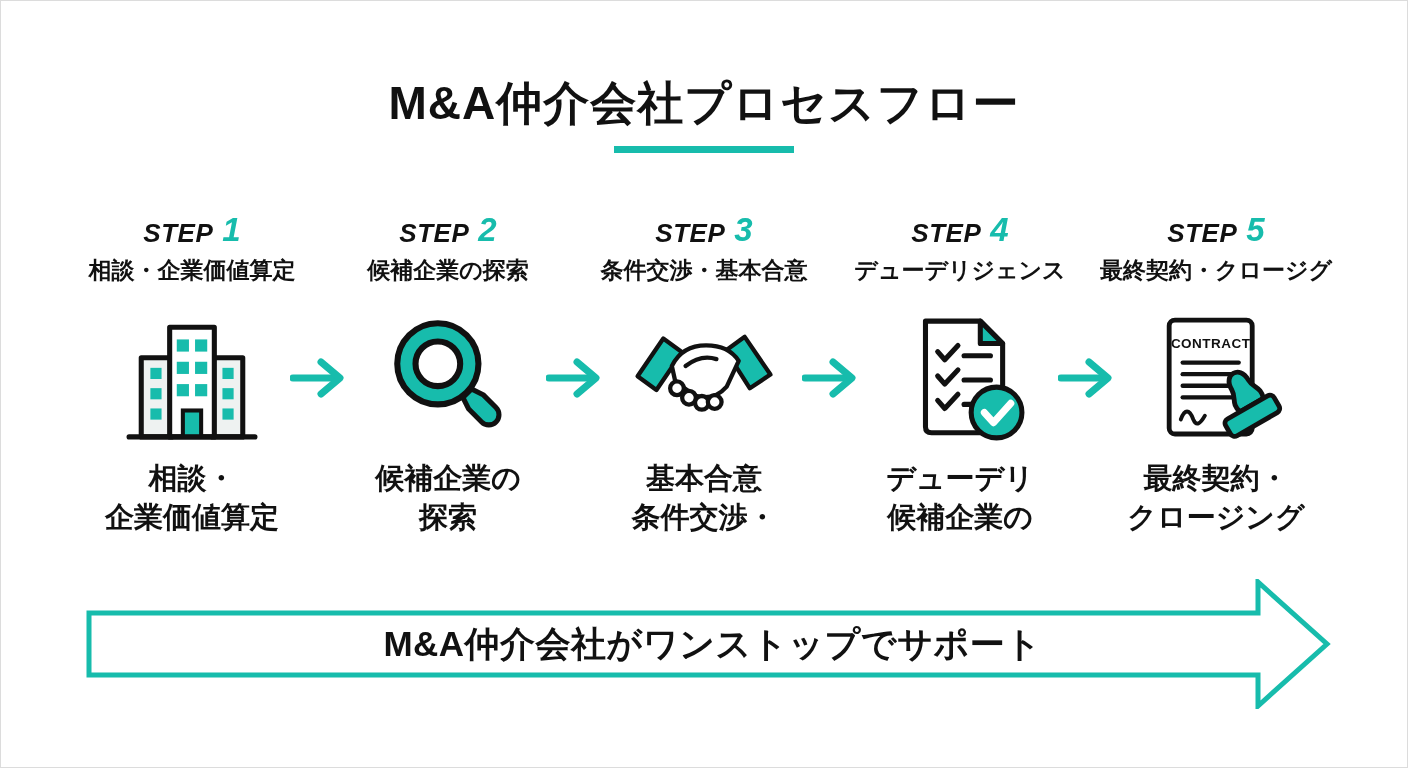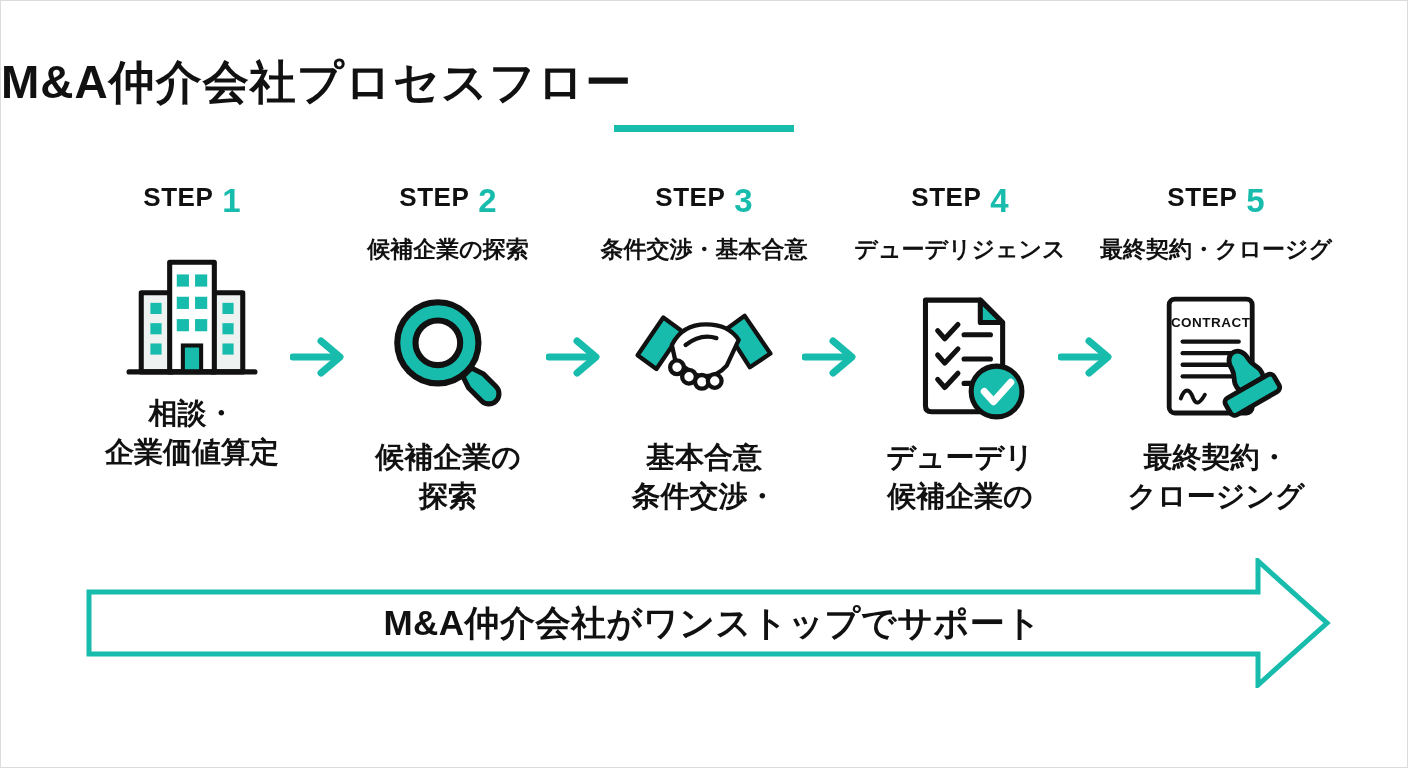--- a/index.html
+++ b/index.html
@@ -6,41 +6,41 @@
   html,body { background:#fff; }
   body { font-family: "Liberation Sans", "DejaVu Sans", sans-serif; color:#111; }
   .page {
     position: relative;
     width: 1408px; height: 768px;
     background: #fff;
     border: 1px solid #dcdcdc;
     overflow: hidden;
   }
   
-  .title-wrap { padding-top: 55px; text-align: left; }
+  .title-wrap { padding-top: 76px; text-align: center; }
   .main-title {
     font-size: 46px; font-weight: 800; letter-spacing: 1px;
     line-height: 1.15; color:#111;
   }
   .title-underline {
     width: 180px; height: 7px; background: #17BCAC;
     margin: 16px auto 0 auto;
   }
   
   .steps {
     width: 1220px; margin: 50px auto 0 auto;
     display: flex; align-items: flex-start;
   }
   .step-col {
     width: 196px; flex: 0 0 196px;
     display: flex; flex-direction: column; align-items: center;
   }
   .step-head {
-    height: 46px; display: flex; align-items: flex-start; justify-content: center;
-    gap: 9px; white-space: nowrap;
+    height: 46px; display: flex; align-items: flex-end; justify-content: center;
+    gap: 9px; white-space: nowrap; font-style: italic;
   }
   .step-word { font-size: 26px; font-weight: 800; color:#111; letter-spacing: .5px; }
   .step-number { font-size: 33px; font-weight: 800; color:#17BCAC; }
   .step-sub {
     height: 44px; display: flex; align-items: center; justify-content: center;
     font-size: 23px; font-weight: 800; white-space: nowrap; color:#111;
   }
   .step-icon {
     margin-top: 10px; height: 150px; width: 150px;
     display: flex; align-items: center; justify-content: center;
@@ -77,20 +77,21 @@
     <div class="title-underline"></div>
   </div>
 
   <div class="steps">
 
     <div class="step-col">
       <div class="step-head">
         <span class="step-word">STEP</span>
         <span class="step-number">1</span>
       </div>
+      <div class="step-sub">相談・企業価値算定</div>
       <div class="step-icon">
         <svg width="134" height="134" viewBox="0 0 132 132">
           <rect class="icon-stroke" x="16" y="46" width="30" height="78" fill="#eef2f1"></rect>
           <rect class="icon-stroke" x="86" y="46" width="30" height="78" fill="#eef2f1"></rect>
           <rect class="icon-stroke" x="44" y="16" width="44" height="108" fill="#fff"></rect>
           <rect x="51" y="28" width="12" height="12" fill="#17BCAC"></rect>
           <rect x="69" y="28" width="12" height="12" fill="#17BCAC"></rect>
           <rect x="51" y="50" width="12" height="12" fill="#17BCAC"></rect>
           <rect x="69" y="50" width="12" height="12" fill="#17BCAC"></rect>
           <rect x="51" y="72" width="12" height="12" fill="#17BCAC"></rect>

